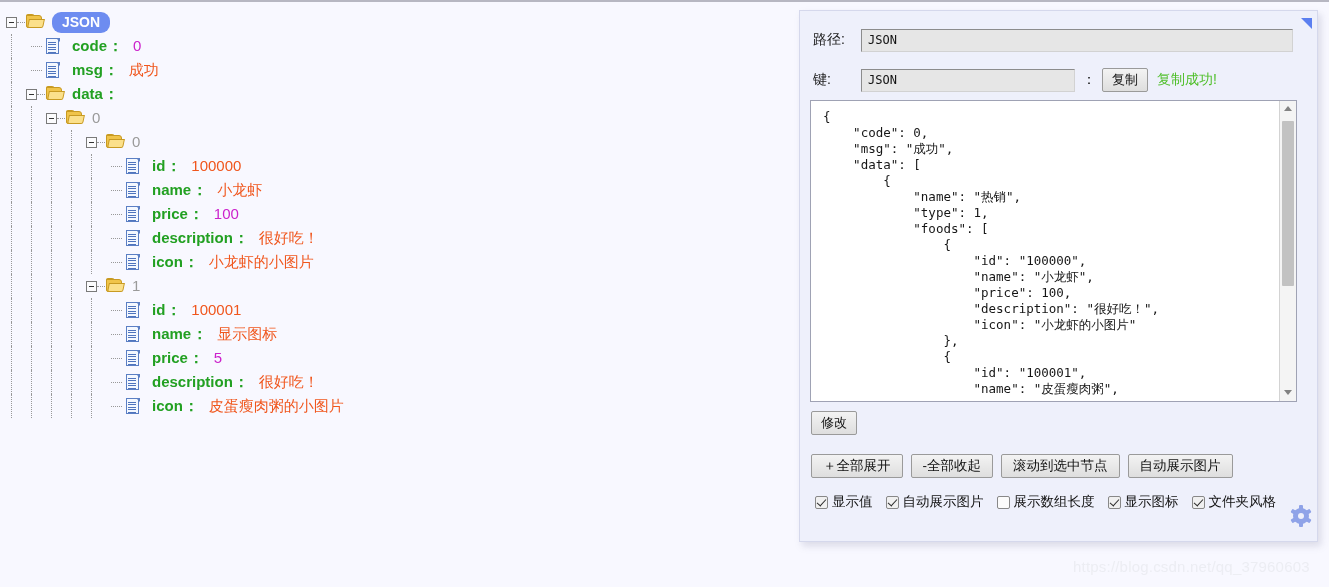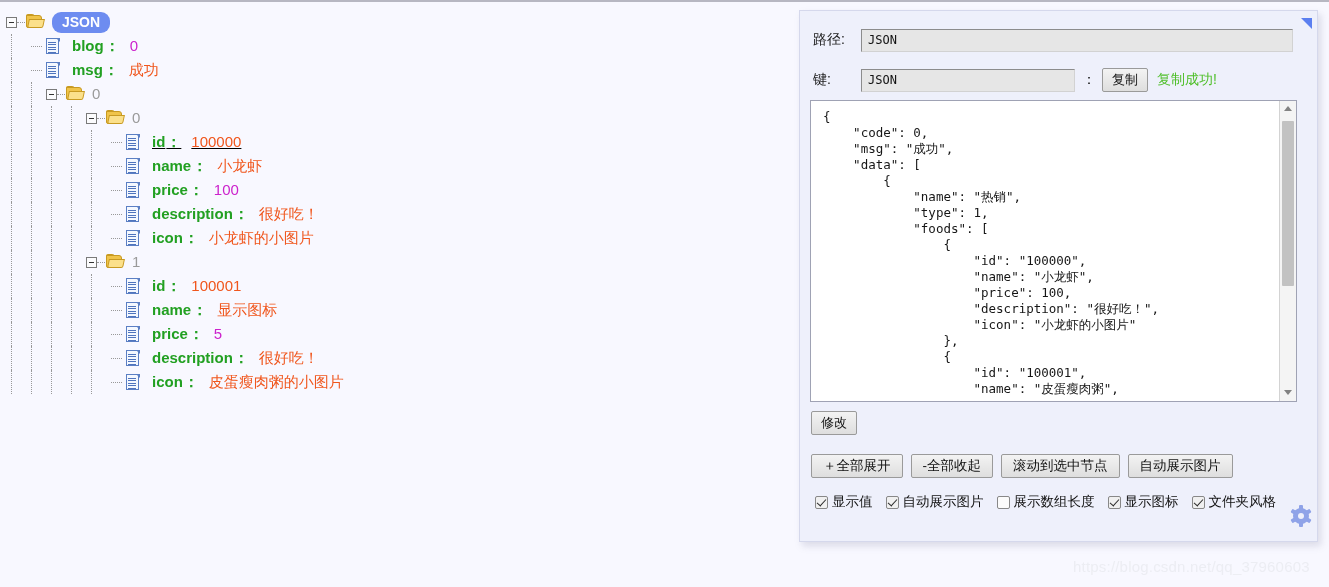--- a/index.html
+++ b/index.html
@@ -415,35 +415,46 @@
       <span class="elbow" style="left: 31px;"></span>
       <span class="ficon ico-doc" style="left: 46px;">
         <span class="page"></span>
         <span class="ln" style="top:4px"></span>
         <span class="ln" style="top:6.4px"></span>
         <span class="ln" style="top:8.8px"></span>
         <span class="ln" style="top:11.2px"></span>
         <span class="ln" style="top:13.6px"></span>
         <span class="corner"></span>
       </span>
-      <span class="node-label" style="left: 72px;"><span class="key">blog</span><span class="colon">：</span><span class="val-num">0</span></span>
+      <span class="node-label" style="left: 72px;"><span class="key">code</span><span class="colon">：</span><span class="val-num">0</span></span>
     </div>
     <div class="tree-row">
       <span class="guide" style="left: 11px;"></span>
       <span class="elbow" style="left: 31px;"></span>
       <span class="ficon ico-doc" style="left: 46px;">
         <span class="page"></span>
         <span class="ln" style="top:4px"></span>
         <span class="ln" style="top:6.4px"></span>
         <span class="ln" style="top:8.8px"></span>
         <span class="ln" style="top:11.2px"></span>
         <span class="ln" style="top:13.6px"></span>
         <span class="corner"></span>
       </span>
       <span class="node-label" style="left: 72px;"><span class="key">msg</span><span class="colon">：</span><span class="val-str">成功</span></span>
+    </div>
+    <div class="tree-row">
+      <span class="guide" style="left: 11px;"></span>
+      <span class="toggler" style="left: 26px;"></span>
+      <span class="toggler-stem" style="left: 37px;"></span>
+      <span class="ficon ico-folder" style="left: 46px;">
+        <span class="tab"></span>
+        <span class="back"></span>
+        <span class="front"></span>
+      </span>
+      <span class="node-label" style="left: 72px;"><span class="key">data</span><span class="colon">：</span></span>
     </div>
     <div class="tree-row">
       <span class="guide" style="left: 11px;"></span>
       <span class="guide" style="left: 31px;"></span>
       <span class="toggler" style="left: 46px;"></span>
       <span class="toggler-stem" style="left: 57px;"></span>
       <span class="ficon ico-folder" style="left: 66px;">
         <span class="tab"></span>
         <span class="back"></span>
         <span class="front"></span>
@@ -473,21 +484,21 @@
       <span class="elbow" style="left: 111px;"></span>
       <span class="ficon ico-doc" style="left: 126px;">
         <span class="page"></span>
         <span class="ln" style="top:4px"></span>
         <span class="ln" style="top:6.4px"></span>
         <span class="ln" style="top:8.8px"></span>
         <span class="ln" style="top:11.2px"></span>
         <span class="ln" style="top:13.6px"></span>
         <span class="corner"></span>
       </span>
-      <span class="node-label" style="left: 152px; text-decoration: underline;"><span class="key">id</span><span class="colon">：</span><span class="val-str">100000</span></span>
+      <span class="node-label" style="left: 152px;"><span class="key">id</span><span class="colon">：</span><span class="val-str">100000</span></span>
     </div>
     <div class="tree-row">
       <span class="guide" style="left: 11px;"></span>
       <span class="guide" style="left: 31px;"></span>
       <span class="guide" style="left: 51px;"></span>
       <span class="guide" style="left: 71px;"></span>
       <span class="guide" style="left: 91px;"></span>
       <span class="elbow" style="left: 111px;"></span>
       <span class="ficon ico-doc" style="left: 126px;">
         <span class="page"></span>

